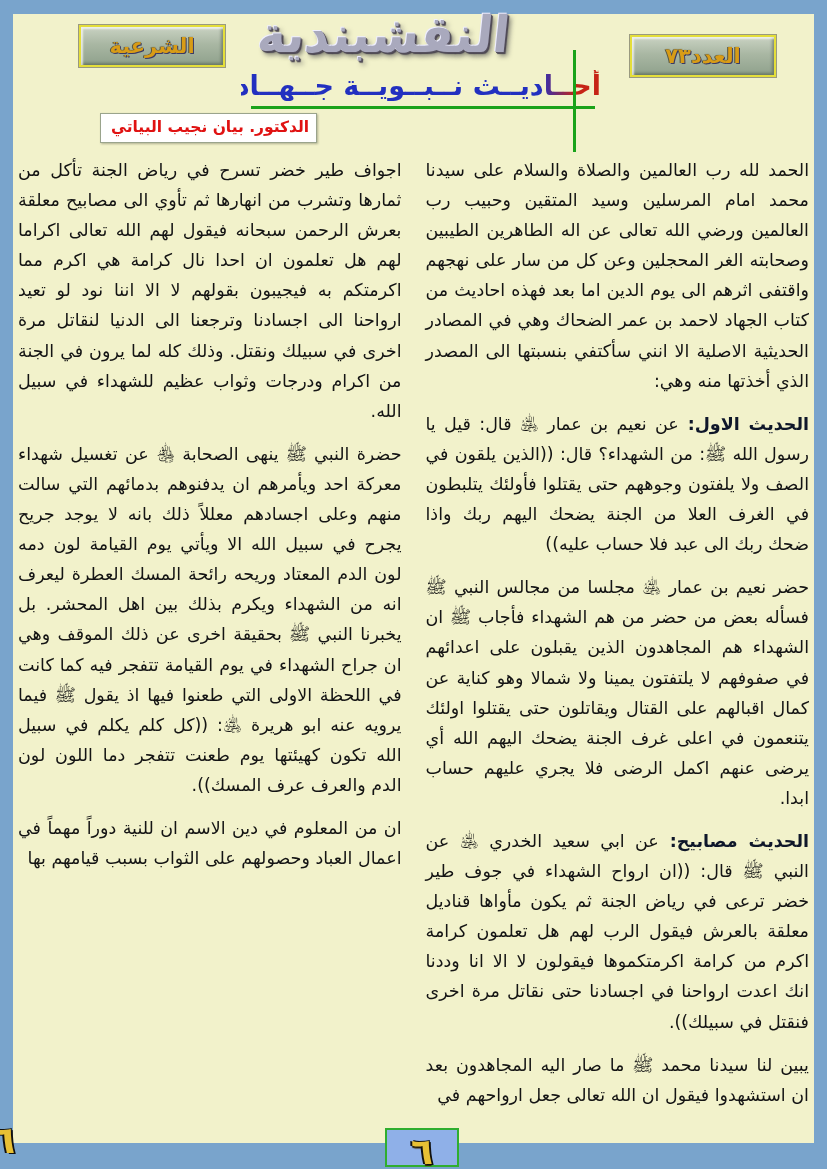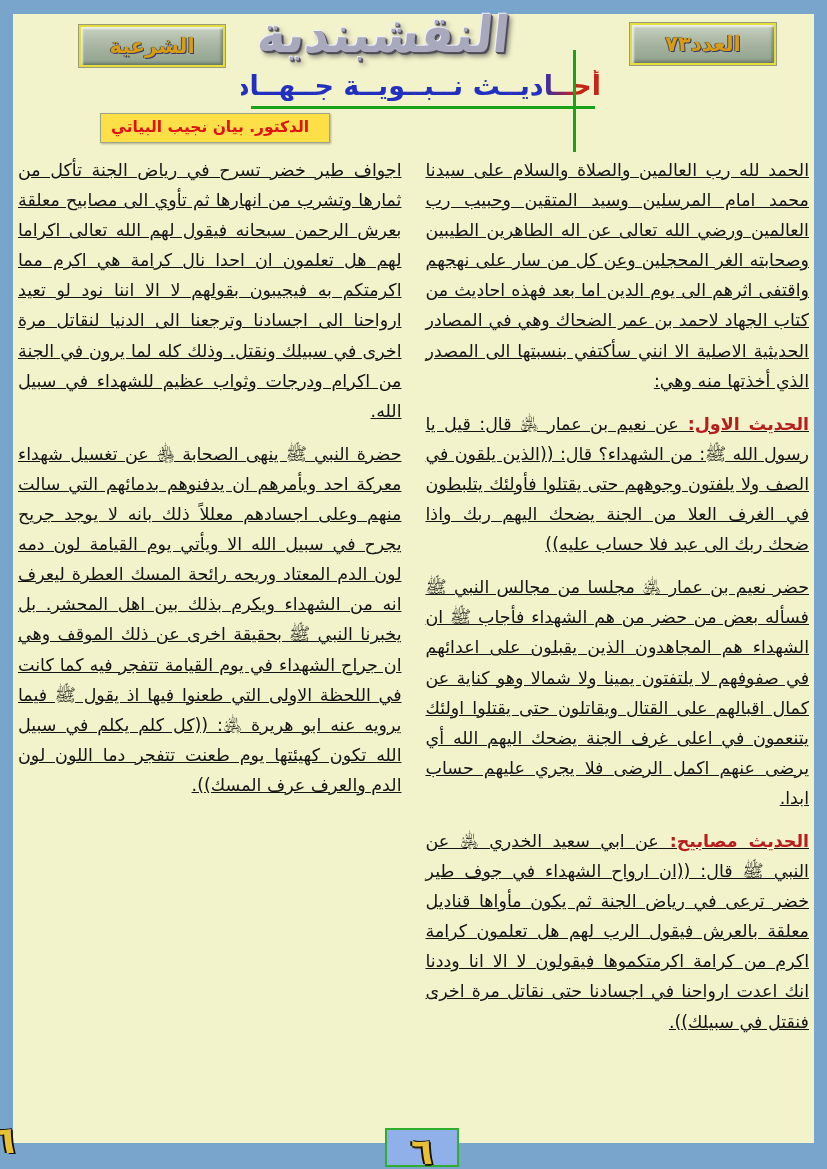--- a/index.html
+++ b/index.html
@@ -23,21 +23,21 @@
     background:linear-gradient(180deg,#c9d2c2 0%,#a9b7a3 45%,#8fa18c 100%);
     border:2px solid #e4de3a;
     outline:1px solid #9a9a80;
     box-shadow:inset 2px 2px 2px rgba(255,255,255,.7), inset -2px -2px 3px rgba(60,70,60,.45);
     display:flex;align-items:center;justify-content:center;
   }
   .badge span{
     font-weight:bold;font-size:21px;color:#d89c16;
     text-shadow:1px 1px 0 #3a3a66, -1px 0 0 #554, 0 0 1px #332;
   }
-  .badge-issue{left:617px;top:9px;} 
+  .badge-issue{left:617px;top:21px;} 
   .badge-sec{left:27px;top:11px;margin-left:39px;}
   
   .logo{
     position:absolute;left:0;right:60px;top:-8px;
     text-align:center;
     font-size:48px;font-weight:bold;
     color:#9championa; 
   }
   .logo-inner{
     display:inline-block;
@@ -67,40 +67,40 @@
     background:#1aa31a;
   }
   .hline{
     position:absolute;
     left:238px;top:92px;width:344px;height:3px;
     background:#1aa31a;
   }
   
   .author{
     position:absolute;left:87px;top:99px;
-    background:#fde047;
+    background:#ffffff;
     border:1px solid #9aa48c;
-    padding:4px 20px 6px 10px;
+    padding:4px 7px 6px 10px;
     font-size:15.5px;font-weight:bold;color:#e01212;
     box-shadow:1px 1px 2px rgba(80,80,60,.4);
   }
   
   .columns{
     position:absolute;
     left:5px;right:5px;top:141px;bottom:6px;
     display:flex;gap:24px;
     overflow:hidden;
   }
   .col{
     flex:1 1 0;
     font-size:17.5px;line-height:1.72;color:#141414;
     text-align:justify;
   }
-  .para{margin:0 0 13px 0;text-decoration:underline;}
-  .hlabel{color:#b91c1c;font-weight:bold;}
+  .para{margin:0 0 13px 0;}
+  .hlabel{color:#0f172a;font-weight:bold;}
   
   .pagenum-box{
     position:absolute;
     left:385px;top:1128px;
     width:70px;height:35px;
     background:#8fb0e8;
     border:2px solid #2fae2f;
     text-align:center;
     overflow:visible;
   }
@@ -143,25 +143,27 @@
 
     <div class="author">الدكتور. بيان نجيب البياتي</div>
 
     <div class="columns">
 
       <div class="col">
         <p class="para"><span class="hlabel"></span><span>الحمد لله رب العالمين والصلاة والسلام على سيدنا محمد امام المرسلين وسيد المتقين وحبيب رب العالمين ورضي الله تعالى عن اله الطاهرين الطيبين وصحابته الغر المحجلين وعن كل من سار على نهجهم واقتفى اثرهم الى يوم الدين اما بعد فهذه احاديث من كتاب الجهاد لاحمد بن عمر الضحاك وهي في المصادر الحديثية الاصلية الا انني سأكتفي بنسبتها الى المصدر الذي أخذتها منه وهي:</span></p>
         <p class="para"><span class="hlabel">الحديث الاول: </span><span>عن نعيم بن عمار ﵁ قال: قيل يا رسول الله ﷺ: من الشهداء؟ قال: ((الذين يلقون في الصف ولا يلفتون وجوههم حتى يقتلوا فأولئك يتلبطون في الغرف العلا من الجنة يضحك اليهم ربك واذا ضحك ربك الى عبد فلا حساب عليه))</span></p>
         <p class="para"><span class="hlabel"></span><span>حضر نعيم بن عمار ﵁ مجلسا من مجالس النبي ﷺ فسأله بعض من حضر من هم الشهداء فأجاب ﷺ ان الشهداء هم المجاهدون الذين يقبلون على اعدائهم في صفوفهم لا يلتفتون يمينا ولا شمالا وهو كناية عن كمال اقبالهم على القتال ويقاتلون حتى يقتلوا اولئك يتنعمون في اعلى غرف الجنة يضحك اليهم الله أي يرضى عنهم اكمل الرضى فلا يجري عليهم حساب ابدا.</span></p>
         <p class="para"><span class="hlabel">الحديث مصابيح: </span><span>عن ابي سعيد الخدري ﵁ عن النبي ﷺ قال: ((ان ارواح الشهداء في جوف طير خضر ترعى في رياض الجنة ثم يكون مأواها قناديل معلقة بالعرش فيقول الرب لهم هل تعلمون كرامة اكرم من كرامة اكرمتكموها فيقولون لا الا انا وددنا انك اعدت ارواحنا في اجسادنا حتى نقاتل مرة اخرى فنقتل في سبيلك)).</span></p>
+        <p class="para"><span class="hlabel"></span><span>يبين لنا سيدنا محمد ﷺ ما صار اليه المجاهدون بعد ان استشهدوا فيقول ان الله تعالى جعل ارواحهم في</span></p>
       </div>
 
       <div class="col">
         <p class="para"><span class="hlabel"></span><span>اجواف طير خضر تسرح في رياض الجنة تأكل من ثمارها وتشرب من انهارها ثم تأوي الى مصابيح معلقة بعرش الرحمن سبحانه فيقول لهم الله تعالى اكراما لهم هل تعلمون ان احدا نال كرامة هي اكرم مما اكرمتكم به فيجيبون بقولهم لا الا اننا نود لو تعيد ارواحنا الى اجسادنا وترجعنا الى الدنيا لنقاتل مرة اخرى في سبيلك ونقتل. وذلك كله لما يرون في الجنة من اكرام ودرجات وثواب عظيم للشهداء في سبيل الله.</span></p>
         <p class="para"><span class="hlabel"></span><span>حضرة النبي ﷺ ينهى الصحابة ﵃ عن تغسيل شهداء معركة احد ويأمرهم ان يدفنوهم بدمائهم التي سالت منهم وعلى اجسادهم معللاً ذلك بانه لا يوجد جريح يجرح في سبيل الله الا ويأتي يوم القيامة لون دمه لون الدم المعتاد وريحه رائحة المسك العطرة ليعرف انه من الشهداء ويكرم بذلك بين اهل المحشر. بل يخبرنا النبي ﷺ بحقيقة اخرى عن ذلك الموقف وهي ان جراح الشهداء في يوم القيامة تتفجر فيه كما كانت في اللحظة الاولى التي طعنوا فيها اذ يقول ﷺ فيما يرويه عنه ابو هريرة ﵁: ((كل كلم يكلم في سبيل الله تكون كهيئتها يوم طعنت تتفجر دما اللون لون الدم والعرف عرف المسك)).</span></p>
+        <p class="para"><span class="hlabel"></span><span>ان من المعلوم في دين الاسم ان للنية دوراً مهماً في اعمال العباد وحصولهم على الثواب بسبب قيامهم بها</span></p>
       </div>
 
     </div>
   </div>
 
   <div class="pagenum-box">
     <span>٦</span>
   </div>
   <div class="corner-ornament">٦</div>
 </div>

